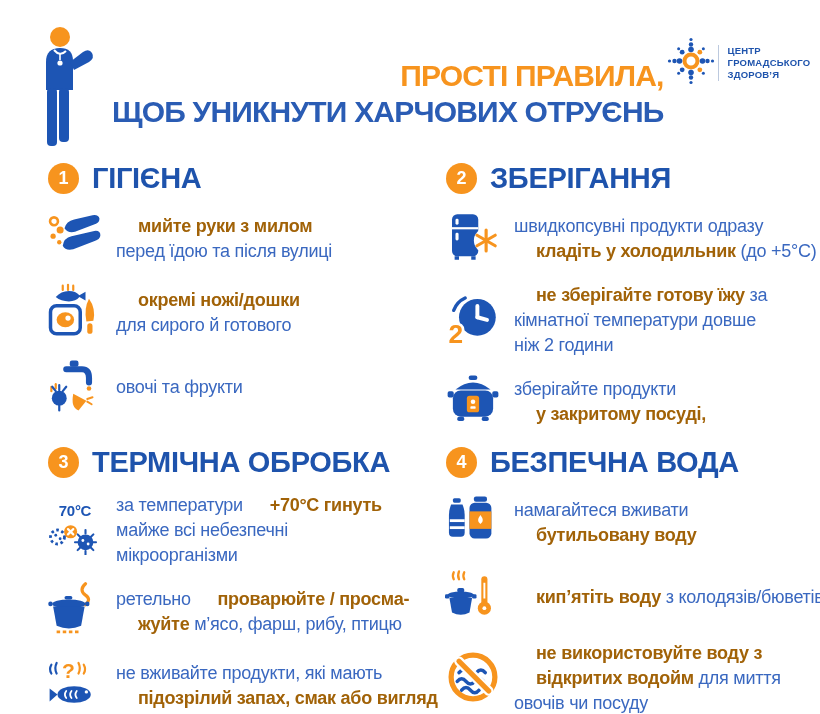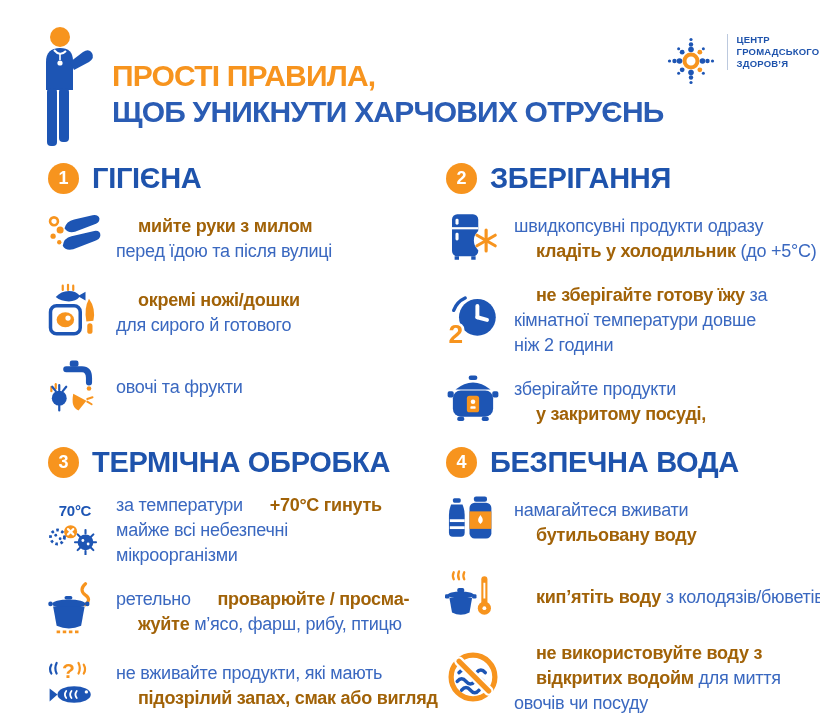--- a/index.html
+++ b/index.html
@@ -7,24 +7,24 @@
   body {
     width:820px; height:714px; overflow:hidden;
     font-family:"Liberation Sans","DejaVu Sans",sans-serif;
   }
   .page { position:relative; width:820px; height:714px; background:#fff; }
 
   
   .header { display:flex; align-items:flex-start; padding:26px 30px 0 38px; height:148px; }
   .person { flex:none; }
   .titles { margin-left:14px; margin-top:32px; }
-  .title-line { font-weight:bold; font-size:30px; line-height:36px; letter-spacing:-0.8px; white-space:nowrap; }
+  .title-line { font-weight:bold; font-size:30px; line-height:36px; letter-spacing:-0.8px; white-space:nowrap;text-align:right; }
   .title-line.l1 { color:#F7941E; }
   .title-line.l2 { color:#2A5CB4; }
-  .logo { margin-left:auto; display:flex; align-items:flex-start; gap:9px; margin-top:8px; flex:none; }
+  .logo { margin-left:auto; display:flex; align-items:center; margin-top:8px; flex:none; }
   .logo-text {
     color:#1E53AC; font-size:9.5px; font-weight:bold; line-height:12px;
     letter-spacing:0.2px; border-left:1.5px solid #bcc9de; padding-left:9px; white-space:nowrap;
   }
 
   
   .grid {
     display:grid; grid-template-columns:372px 1fr; column-gap:26px;
     padding:14px 26px 0 46px;
   }

